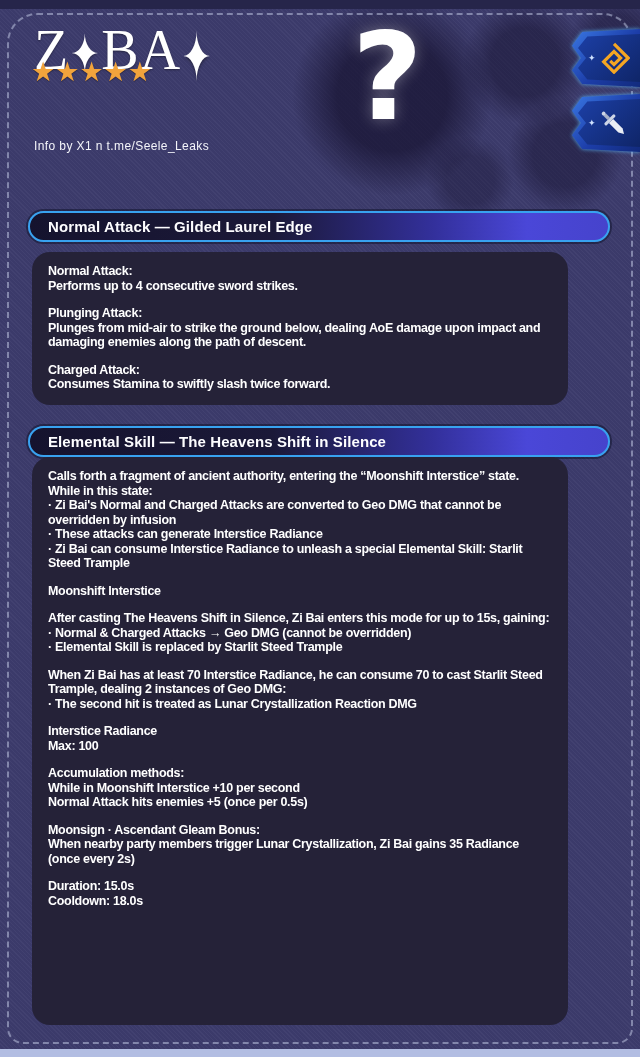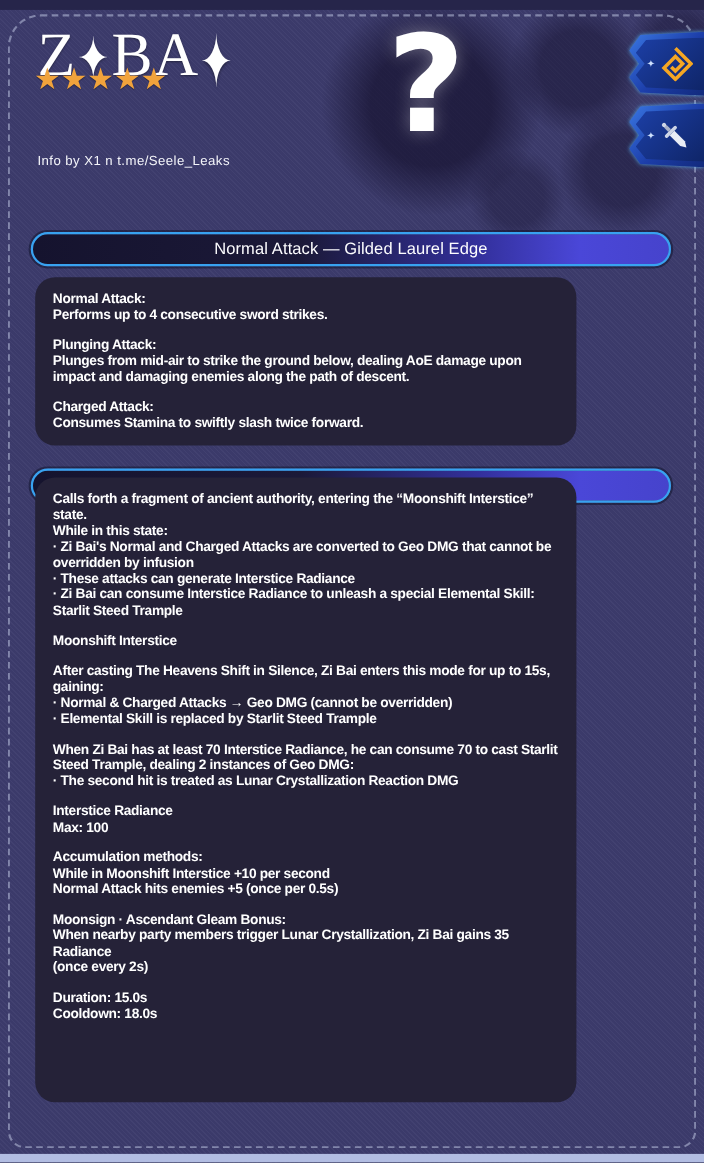--- a/index.html
+++ b/index.html
@@ -47,29 +47,29 @@
     background:linear-gradient(135deg,#1c3fa6,#0f2568);}
   .badge svg{position:absolute;right:10px;top:50%;transform:translateY(-50%);}
   .badge .mini-spark{position:absolute;left:16px;top:50%;transform:translateY(-50%);
     color:#cfe2ff;font-size:9px;}
   .badge1{top:29px;} .badge2{top:94px;}
 
   
   .pill{position:absolute;left:28px;width:578px;height:27px;border:2px solid #38a2f0;border-radius:16px;
     background:linear-gradient(90deg,#15132e 0%,#1b1938 42%,#33309c 70%,#4a47d8 86%,#4643cc 100%);
     box-shadow:0 0 0 2px rgba(8,14,34,.45);}
-  .pill span{display:block;line-height:27px;color:#fdfdff;
-    font-weight:normal;font-size:15px;letter-spacing:.1px;text-align:center;}
+  .pill span{display:block;line-height:27px;padding-left:18px;color:#fdfdff;
+    font-weight:bold;font-size:15px;letter-spacing:.1px;}
   .pill1{top:211px;} .pill2{top:426px;}
 
   
-  .panel{position:absolute;left:32px;width:492px;border-radius:18px;background:#252238;
+  .panel{position:absolute;left:32px;width:536px;border-radius:18px;background:#252238;
     padding:12px 17px 13px 16px;box-sizing:border-box;}
   .panel1{top:252px;min-height:150px;}
-  .panel2{top:434px;min-height:568px;}
+  .panel2{top:457px;min-height:568px;}
   .para{color:#fff;font-weight:bold;font-size:12.5px;line-height:14.5px;letter-spacing:-.3px;
     white-space:pre-line;margin:0 0 13px 0;}
   .para:last-child{margin-bottom:0;}
 </style>
 </head>
 <body>
 
 <div class="canvas">
   <div class="top-band"></div>
   <div class="stitch"></div>

